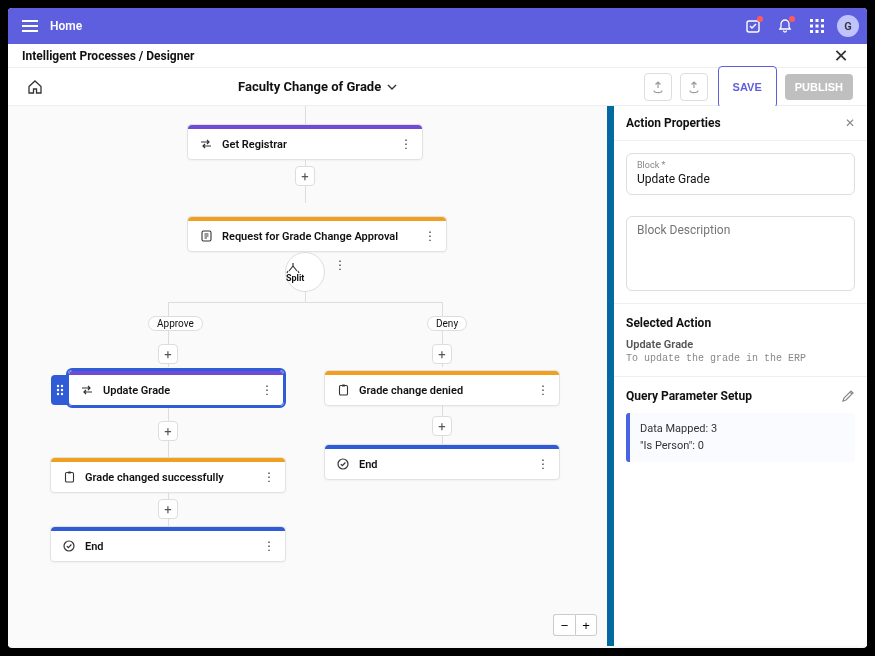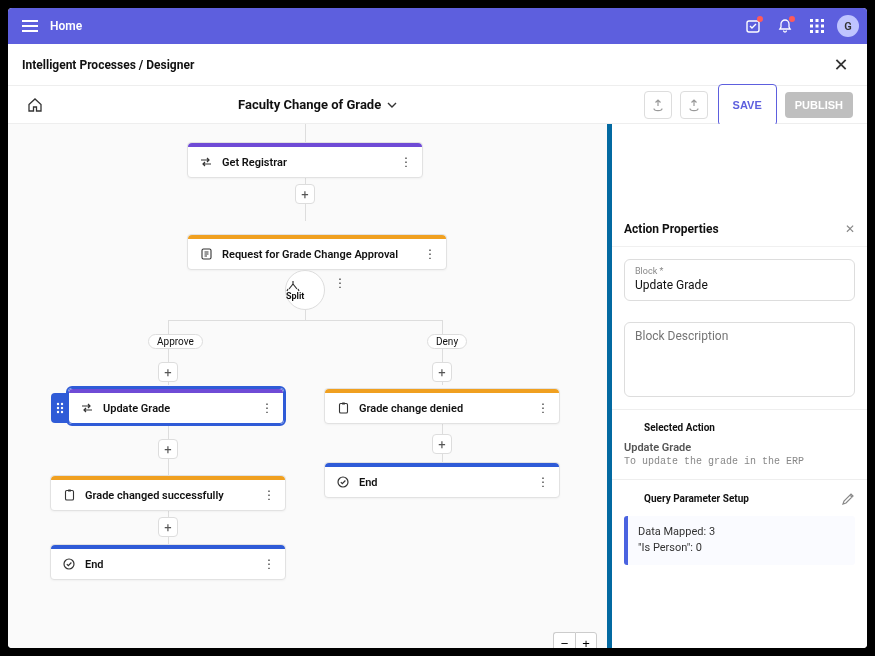--- a/index.html
+++ b/index.html
@@ -7,47 +7,47 @@
   .frame { position: relative; margin: 8px; width: 859px; height: 640px; background: #f7f7f7; border-radius: 4px; overflow: hidden; font-size: 12px; color: #111; }
   
   .topbar { height: 36px; background: #5d5fde; color: #fff; display: flex; align-items: center; padding: 0 8px; }
   .hamburger { width: 28px; height: 28px; display:flex; align-items:center; justify-content:center; cursor:pointer; }
   .topbar .home { font-weight: 600; font-size: 12px; margin-left: 6px; }
   .topbar .spacer { flex: 1; }
   .topbar .icon-btn { width: 28px; height: 28px; display:flex; align-items:center; justify-content:center; cursor:pointer; position:relative; margin-left:4px; }
   .topbar .dot { position:absolute; top:4px; right:4px; width:6px; height:6px; border-radius:50%; background:#ff5a5a; }
   .avatar { width: 22px; height:22px; border-radius:50%; background:#bfc4ff; color:#333; display:flex; align-items:center; justify-content:center; font-weight:600; font-size:11px; margin-left:6px; }
   
-  .subbar { height: 42px; background:#fff; display:flex; align-items:center; padding: 0 14px; border-bottom:1px solid #eee; }
+  .subbar { height: 24px; background:#fff; display:flex; align-items:center; padding: 0 14px; border-bottom:1px solid #eee; }
   .subbar .crumb { font-weight:700; font-size:12px; }
   .subbar .spacer { flex:1; }
   .close-x { width:24px; height:24px; display:flex; align-items:center; justify-content:center; cursor:pointer; color:#333; font-size:18px; }
   
   .toolbar { height: 38px; background:#fff; display:flex; align-items:center; padding: 0 14px; border-bottom:1px solid #eee; }
   .toolbar .home-ic { width:26px; height:26px; display:flex; align-items:center; justify-content:center; cursor:pointer; }
   .toolbar .title-wrap { flex:1; display:flex; align-items:center; justify-content:flex-start; padding-left: 190px; }
   .toolbar .title { font-weight:700; font-size:13px; }
   .toolbar .chev { margin-left:6px; }
   .toolbar .btn-ic { width:28px; height:28px; border:1px solid #ddd; border-radius:4px; display:flex; align-items:center; justify-content:center; margin-left:8px; cursor:pointer; color:#888; background:#fff;}
   .btn-save { margin-left:10px; height:42px; padding:0 14px; border:1px solid #5d5fde; color:#5d5fde; background:#fff; border-radius:4px; font-weight:700; font-size:11px; cursor:pointer;}
   .btn-publish { margin-left:8px; height:26px; padding:0 10px; border:none; color:#fff; background:#bfbfbf; border-radius:4px; font-weight:700; font-size:11px; cursor:not-allowed;}
   
   .main { position: relative; display:flex; height: calc(100% - 100px); }
   .canvas { flex:1; position:relative; overflow:hidden; background:#fafafa; }
-  .side { width: 260px; background:#fff; border-left:5px solid #0369a1; display:flex; flex-direction:column;justify-content:center; }
+  .side { width: 260px; background:#fff; border-left:7px solid #0369a1; display:flex; flex-direction:column; }
   .side-head { display:flex; align-items:center; padding:10px 12px; border-bottom:1px solid #f0f0f0; }
   .side-head .lbl { font-weight:700; font-size:12px; }
   .side-head .x { margin-left:auto; cursor:pointer; color:#888; }
   .side-body { padding: 12px; display:flex; flex-direction:column; gap:21px; }
   .field { border:1px solid #ddd; border-radius:6px; padding:6px 10px 8px; background:#fff; }
   .field .flabel { font-size:9px; color:#888; }
   .field .fval { font-size:12px; color:#111; margin-top:2px; }
   .field textarea { width:100%; border:none; resize:none; font-family:inherit; font-size:12px; color:#888; outline:none; height:56px; }
   .sect { padding:12px; border-top:1px solid #eee; }
-  .sect .stitle { font-weight:700; font-size:10px;margin-left:20px; }
+  .sect .stitle { font-weight:700; font-size:12px; }
   .sect .sub1 { font-size:11px; color:#555; margin-top:8px; font-weight:600;}
   .sect .sub2 { font-size:10px; color:#888; margin-top:2px;font-family:Liberation Mono, monospace; }
   .qps-head { display:flex; align-items:center; }
   .pencil { margin-left:auto; cursor:pointer; color:#888; }
   .qps-box { margin-top:10px; border-left:4px solid #4a63e0; background:#fafbff; padding:8px 10px; border-radius:3px; font-size:11px; color:#333; line-height:1.5;}
   
   .node { position:absolute; background:#fff; border:1px solid #e2e2e2; border-radius:4px; box-shadow:0 1px 2px rgba(0,0,0,.04); }
   .node .bar { height:4px; border-radius:4px 4px 0 0; }
   .bar-purple { background:#6f4bd6; }
   .bar-orange { background:#f0a020; }

